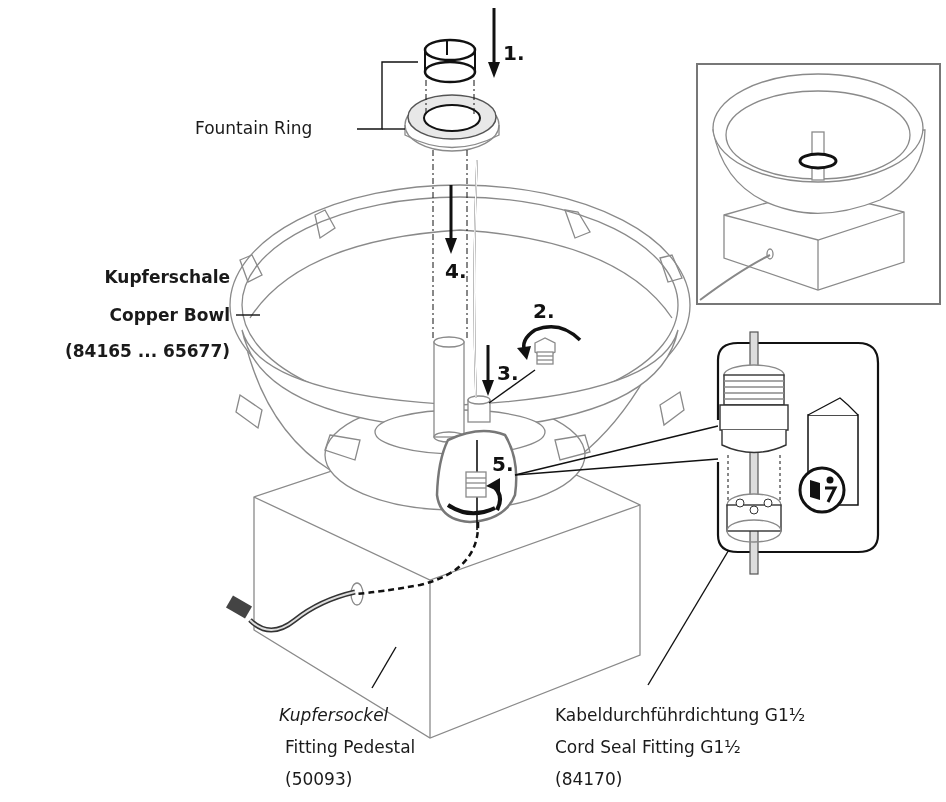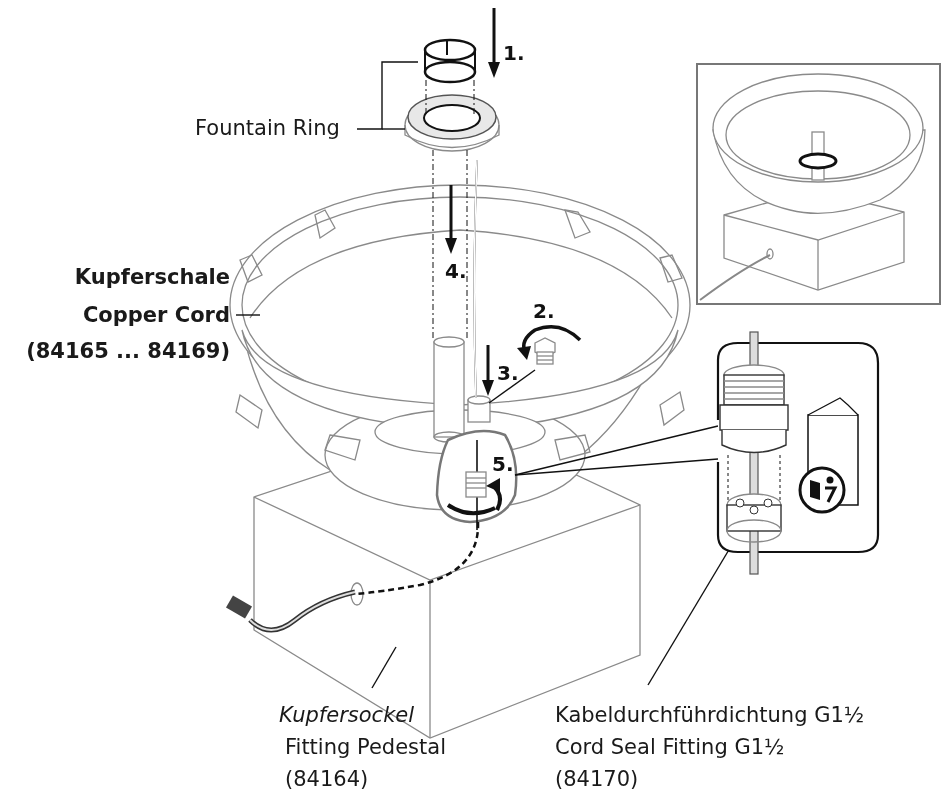--- a/index.html
+++ b/index.html
@@ -1,18 +1,18 @@
 <!DOCTYPE html>
 <html><head>
   <meta charset="utf-8">
   <style>
     html, body { margin: 0; padding: 0; background: #ffffff; }
     body { width: 946px; height: 802px; position: relative; overflow: hidden; font-family: "DejaVu Sans", sans-serif; }
     #stage { position: absolute; left: 0; top: 0; width: 946px; height: 802px; }
-    .lbl { position: absolute; color: #1a1a1a; font-family: "DejaVu Sans", sans-serif; font-size: 21px; line-height: 28px; white-space: nowrap; }
+    .lbl { position: absolute; color: #1a1a1a; font-family: "DejaVu Sans", sans-serif; font-size: 17px; line-height: 28px; white-space: nowrap; }
     .right { text-align: right; font-weight: bold; }
     .step { font-family: "DejaVu Sans", sans-serif; font-weight: bold; font-size: 20px; fill: #111; }
     .thin { stroke: #8a8a8a; stroke-width: 1.3; fill: none; }
     .thinf { stroke: #8a8a8a; stroke-width: 1.3; fill: #ffffff; }
     .dark { stroke: #111; stroke-width: 1.6; fill: none; }
     .leader { stroke: #111; stroke-width: 1.4; fill: none; }
   </style>
 </head>
 <body>
 
@@ -186,22 +186,22 @@
       <path d="M810,480 L820,483 L820,500 L810,497 Z" fill="#111"></path>
       <circle cx="830" cy="480" r="3.5" fill="#111"></circle>
       <path d="M825,488 L835,488 L828,502" fill="none" stroke="#111" stroke-width="3"></path>
     </g>
   </g>
 </svg>
 
 <div class="lbl" style="left:195px; top:114px;">Fountain Ring</div>
 
 <div class="lbl right" style="right:716px; top:263px;">Kupferschale</div>
-<div class="lbl right" style="right:716px; top:301px;">Copper Cord</div>
-<div class="lbl right" style="right:716px; top:337px;">(84165 ... 84169)</div>
+<div class="lbl right" style="right:716px; top:301px;">Copper Bowl</div>
+<div class="lbl right" style="right:716px; top:337px;">(84165 ... 65677)</div>
 
 <div class="lbl" style="left:279px; top:701px;font-style:italic;">Kupfersockel</div>
 <div class="lbl" style="left:285px; top:733px;">Fitting Pedestal</div>
-<div class="lbl" style="left:285px; top:765px;">(84164)</div>
+<div class="lbl" style="left:285px; top:765px;">(50093)</div>
 
 <div class="lbl" style="left:555px; top:701px;text-align:right;">Kabeldurchführdichtung G1½</div>
 <div class="lbl" style="left:555px; top:733px;">Cord Seal Fitting G1½</div>
 <div class="lbl" style="left:555px; top:765px;text-align:right;">(84170)</div>
 
 </body></html>

